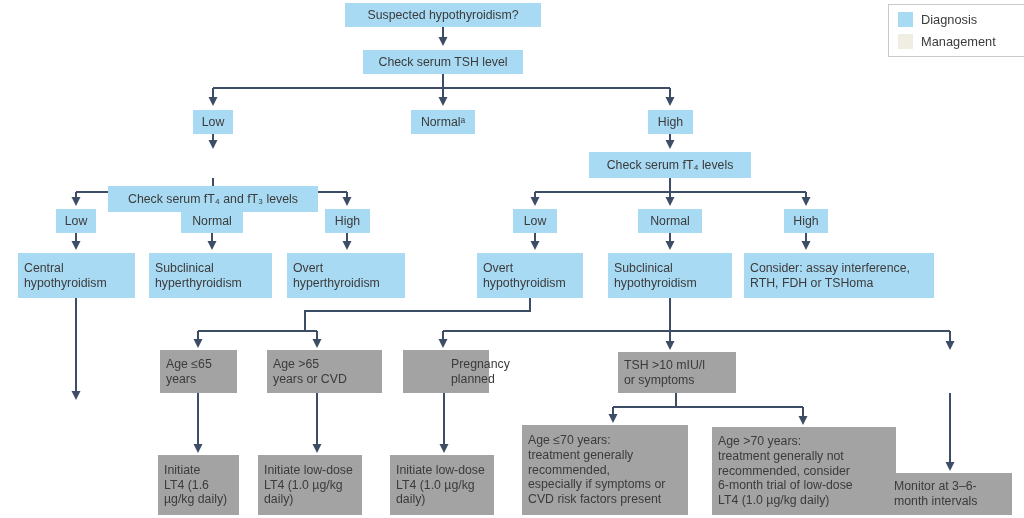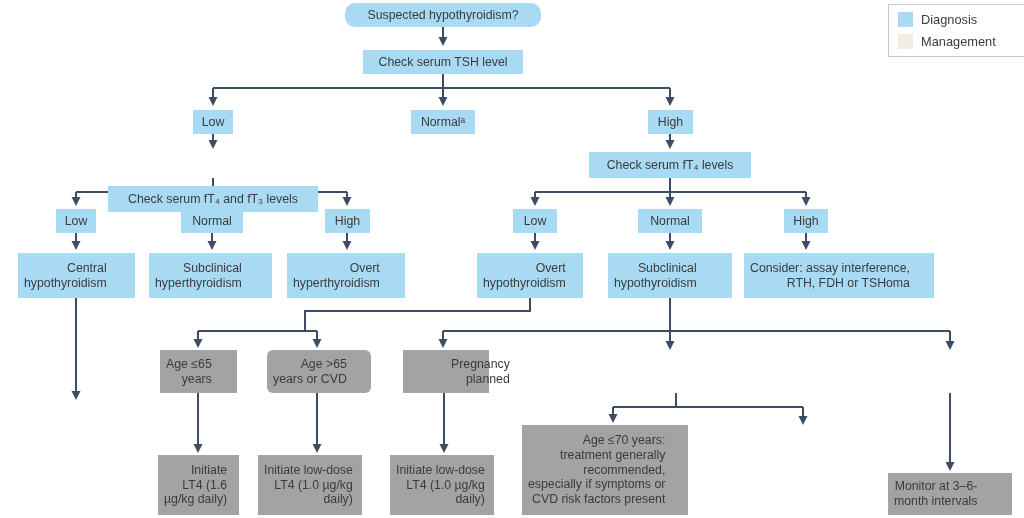--- a/index.html
+++ b/index.html
@@ -6,21 +6,21 @@
   .stage{
     position:relative;width:1024px;height:518px;background:#ffffff;overflow:hidden;
     font-family:"Liberation Sans","DejaVu Sans",sans-serif;
   }
   .lines{position:absolute;left:0;top:0;}
   .node{
     position:absolute;box-sizing:border-box;
     font-size:12.3px;line-height:1.2;color:#3b3b3b;
     white-space:pre-line;
     display:flex;align-items:center;justify-content:flex-start;
-    padding:3px 6px;text-align:right;
+    padding:3px 6px;text-align:left;
   }
   .d{background:#a9daf3;}
   .m{background:#a3a3a3;}
   .c{justify-content:center;text-align:center;}
   .legend{
     position:absolute;left:888px;top:4px;width:160px;box-sizing:border-box;
     background:#ffffff;border:1.5px solid #c9c9c9;
     padding:7px 9px;display:flex;flex-direction:column;gap:7px;
   }
   .lrow{display:flex;align-items:center;gap:8px;font-size:12.8px;color:#3b3b3b;}
@@ -84,21 +84,21 @@
       <line x1="317" y1="393" x2="317" y2="451" marker-end="url(#ah)"></line>
       <line x1="444" y1="393" x2="444" y2="451" marker-end="url(#ah)"></line>
       <line x1="676" y1="393" x2="676" y2="407"></line>
       <line x1="613" y1="407" x2="803" y2="407"></line>
       <line x1="613" y1="407" x2="613" y2="421" marker-end="url(#ah)"></line>
       <line x1="803" y1="407" x2="803" y2="423" marker-end="url(#ah)"></line>
       <line x1="950" y1="393" x2="950" y2="469" marker-end="url(#ah)"></line>
     </g>
   </svg>
 
-  <div class="node d c" style="left:345px;top:3px;width:196px;height:24px;border-radius:10px;">Suspected hypothyroidism?</div>
+  <div class="node d c" style="left:345px;top:3px;width:196px;height:24px;">Suspected hypothyroidism?</div>
   <div class="node d c" style="left:363px;top:50px;width:160px;height:24px;">Check serum TSH level</div>
   <div class="node d c" style="left:193px;top:110px;width:40px;height:24px;">Low</div>
   <div class="node d c" style="left:411px;top:110px;width:64px;height:24px;">Normalᵃ</div>
   <div class="node d c" style="left:648px;top:110px;width:45px;height:24px;">High</div>
   <div class="node d c" style="left:108px;top:152px;width:210px;height:26px;margin-top:34px;">Check serum fT₄ and fT₃ levels</div>
   <div class="node d c" style="left:589px;top:152px;width:162px;height:26px;">Check serum fT₄ levels</div>
   <div class="node d c" style="left:56px;top:209px;width:40px;height:24px;">Low</div>
   <div class="node d c" style="left:181px;top:209px;width:62px;height:24px;">Normal</div>
   <div class="node d c" style="left:325px;top:209px;width:45px;height:24px;">High</div>
   <div class="node d c" style="left:513px;top:209px;width:44px;height:24px;">Low</div>
@@ -112,38 +112,45 @@
 hyperthyroidism</div>
   <div class="node d" style="left:477px;top:253px;width:106px;height:45px;">Overt
 hypothyroidism</div>
   <div class="node d" style="left:608px;top:253px;width:124px;height:45px;">Subclinical
 hypothyroidism</div>
   <div class="node d" style="left:744px;top:253px;width:190px;height:45px;">Consider: assay interference,
 RTH, FDH or TSHoma</div>
 
   <div class="node m" style="left:160px;top:350px;width:77px;height:43px;">Age ≤65
 years</div>
-  <div class="node m" style="left:267px;top:350px;width:104px;height:43px;border-radius:6px;">Age &gt;65
+  <div class="node m" style="left:267px;top:350px;width:115px;height:43px;">Age &gt;65
 years or CVD</div>
   <div class="node m" style="left:403px;top:350px;width:86px;height:43px;padding-left:48px;">Pregnancy
 planned</div>
+  <div class="node m" style="left:618px;top:352px;width:118px;height:41px;">TSH &gt;10 mIU/l
+or symptoms</div>
   <div class="node m" style="left:158px;top:455px;width:81px;height:60px;">Initiate
 LT4 (1.6
 µg/kg daily)</div>
   <div class="node m" style="left:258px;top:455px;width:104px;height:60px;">Initiate low-dose
 LT4 (1.0 µg/kg
 daily)</div>
   <div class="node m" style="left:390px;top:455px;width:104px;height:60px;">Initiate low-dose
 LT4 (1.0 µg/kg
 daily)</div>
   <div class="node m" style="left:522px;top:425px;width:166px;height:90px;">Age ≤70 years:
 treatment generally
 recommended,
 especially if symptoms or
 CVD risk factors present</div>
+  <div class="node m" style="left:712px;top:427px;width:184px;height:88px;">Age &gt;70 years:
+treatment generally not
+recommended, consider
+6-month trial of low-dose
+LT4 (1.0 µg/kg daily)</div>
   <div class="node m" style="left:888px;top:473px;width:124px;height:42px;">Monitor at 3–6-
 month intervals</div>
 
   <div class="legend">
     <div class="lrow">
       <span class="sw sw-d"></span>
       <span>Diagnosis</span>
     </div>
     <div class="lrow">
       <span class="sw sw-m"></span>

